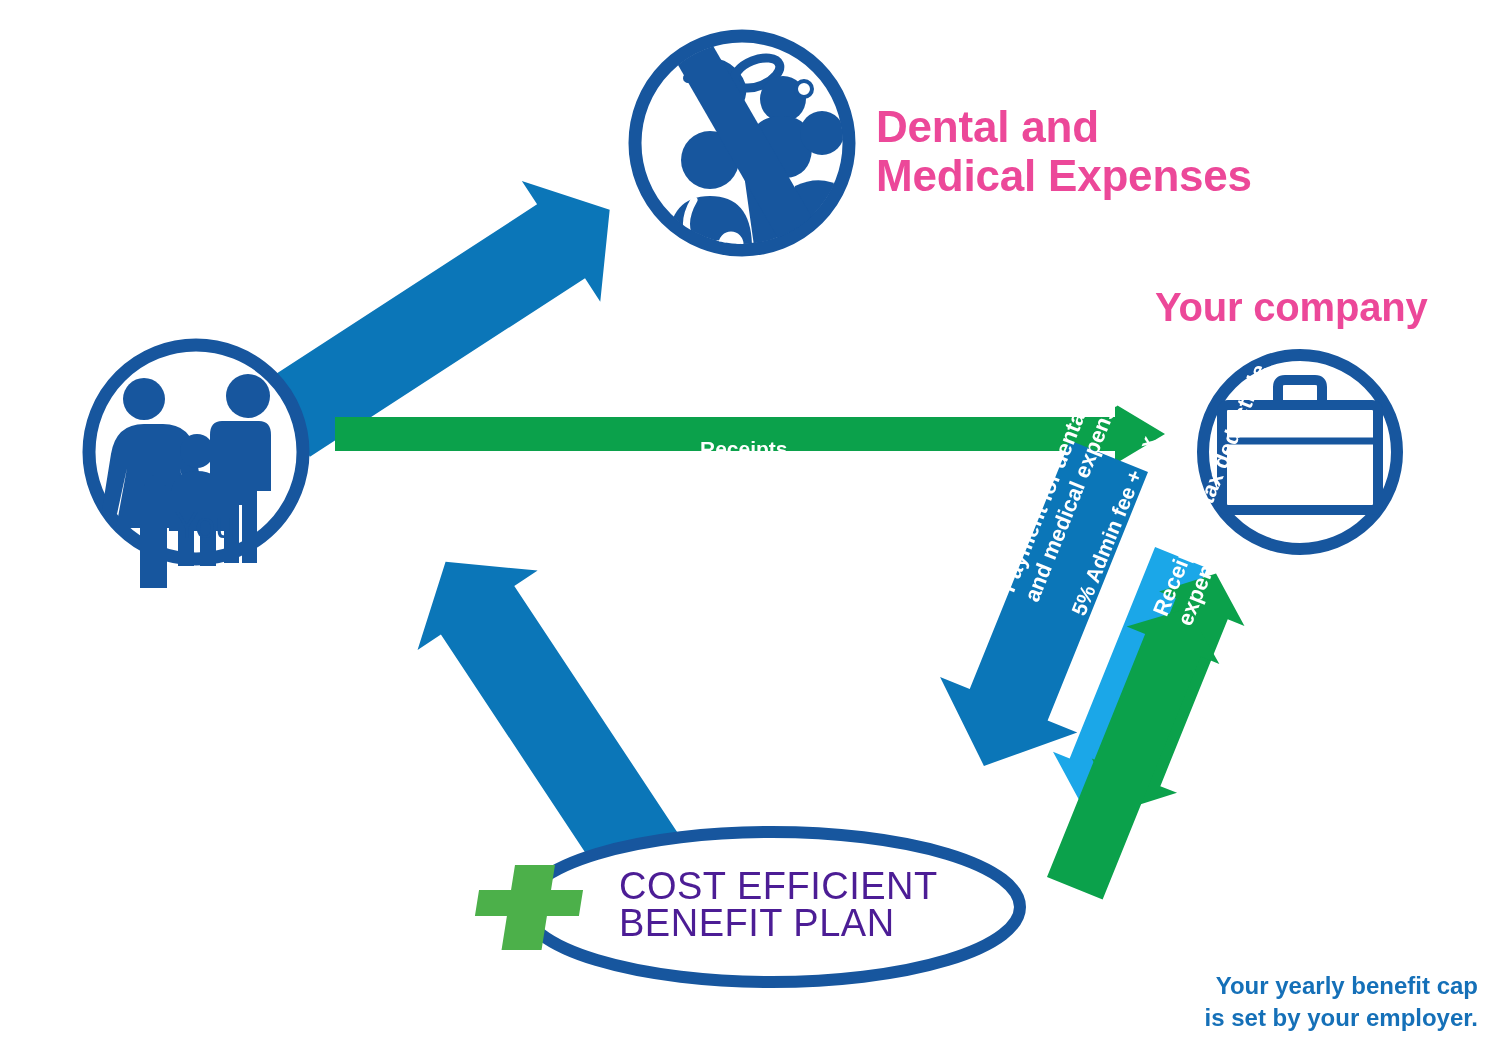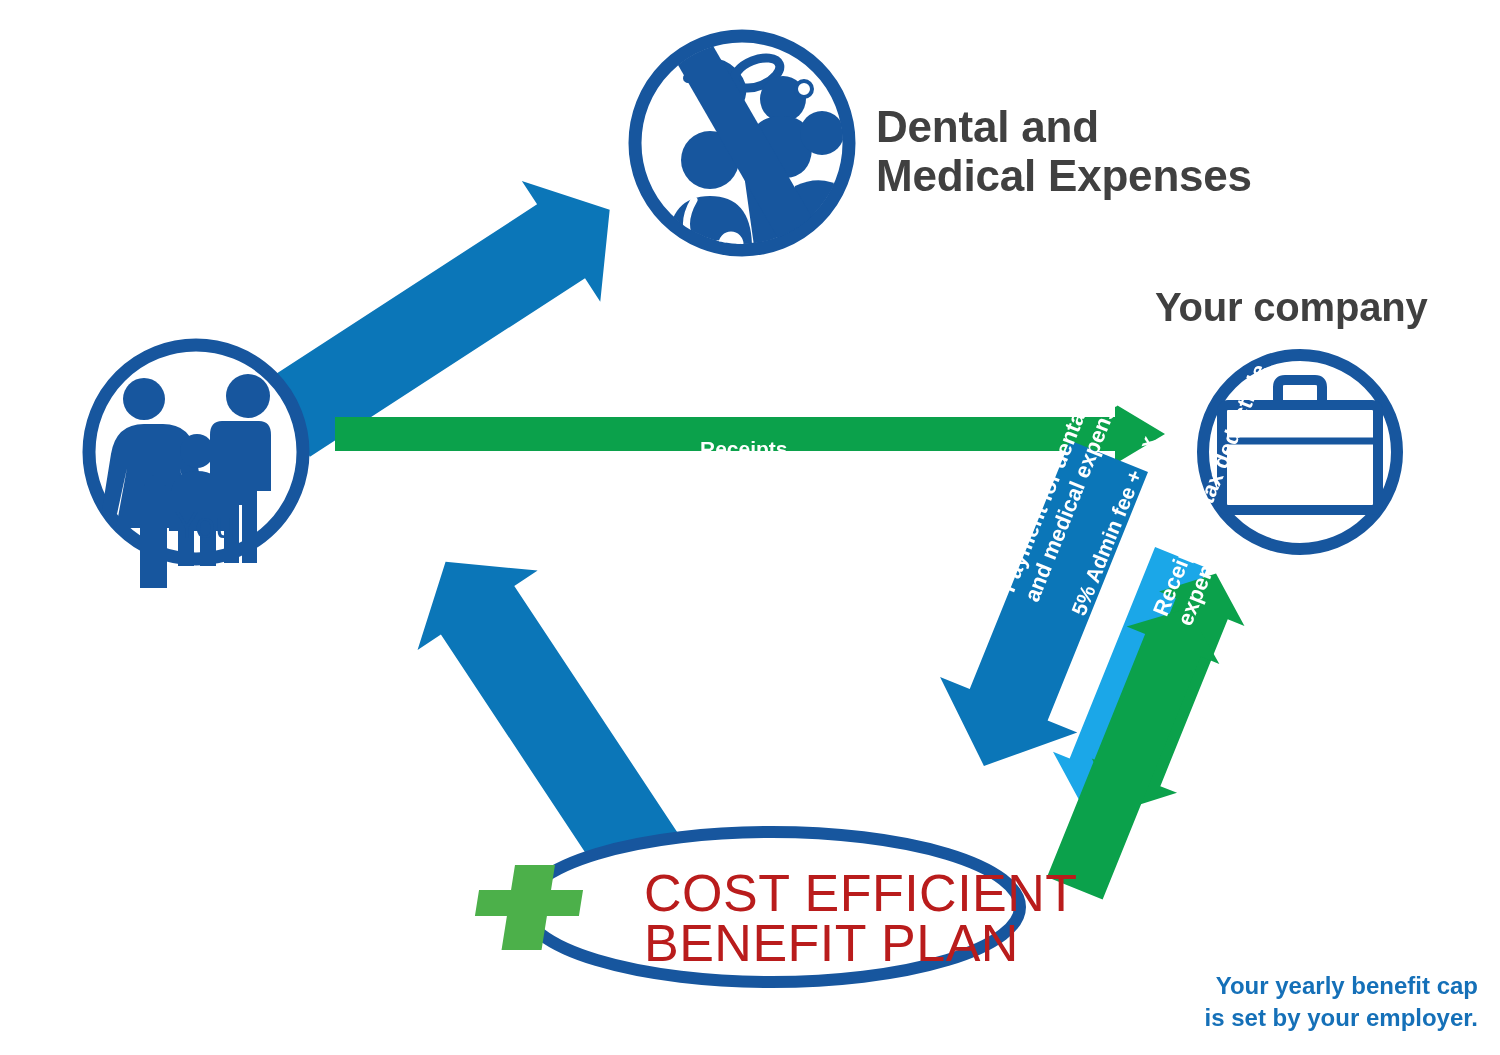--- a/index.html
+++ b/index.html
@@ -6,21 +6,21 @@
   body{
     font-family:"Liberation Sans", sans-serif;
     width:1500px;height:1055px;position:relative;overflow:hidden;
   }
   #stage{position:absolute;left:0;top:0;width:1500px;height:1055px;}
   .svgroot{position:absolute;left:0;top:0;width:1500px;height:1055px;}
 
   .heading{
     position:absolute;
     font-weight:bold;
-    color:#404040;
+    color:#ec4899;
     line-height:1.12;
     letter-spacing:-0.2px;
     white-space:pre-line;
   }
   #dental-title{left:876px;top:102px;font-size:44px;}
   #company-title{left:1155px;top:285px;font-size:40px;}
 
   .footnote{
     position:absolute;
     font-weight:bold;
@@ -48,22 +48,22 @@
   #lbl-payment{left:995px;top:586px;font-size:22px;transform:rotate(-68deg);text-align:left;}
   #lbl-admin{left:1067px;top:610px;font-size:21px;transform:rotate(-68deg);}
   #lbl-remit{left:1092px;top:608px;font-size:22px;transform:rotate(-68deg);}
   #lbl-receipt-tax{left:1148px;top:610px;font-size:22px;transform:rotate(-68deg);}
 
   #you-label{
     position:absolute;left:150px;top:505px;width:110px;text-align:center;
     color:#17569e;font-weight:normal;font-size:36px;
   }
   #logo-text{
-    position:absolute;left:644px;top:868px;
-    color:#b91c1c;font-size:52px;line-height:0.97;
+    position:absolute;left:619px;top:868px;
+    color:#4c1d95;font-size:38px;line-height:0.97;
     white-space:pre-line;letter-spacing:0.5px;
     font-family:"Liberation Sans", sans-serif;
   }
 </style>
 </head>
 <body>
 
 <div id="stage">
 
   <svg class="svgroot" viewBox="0 0 1500 1055" xmlns="http://www.w3.org/2000/svg">

